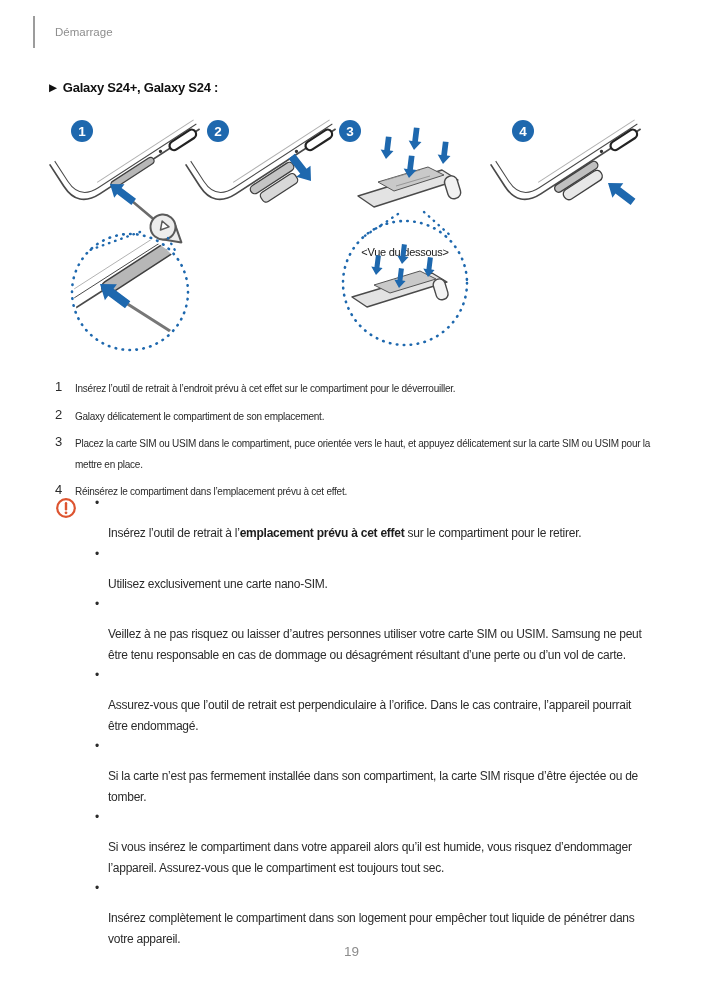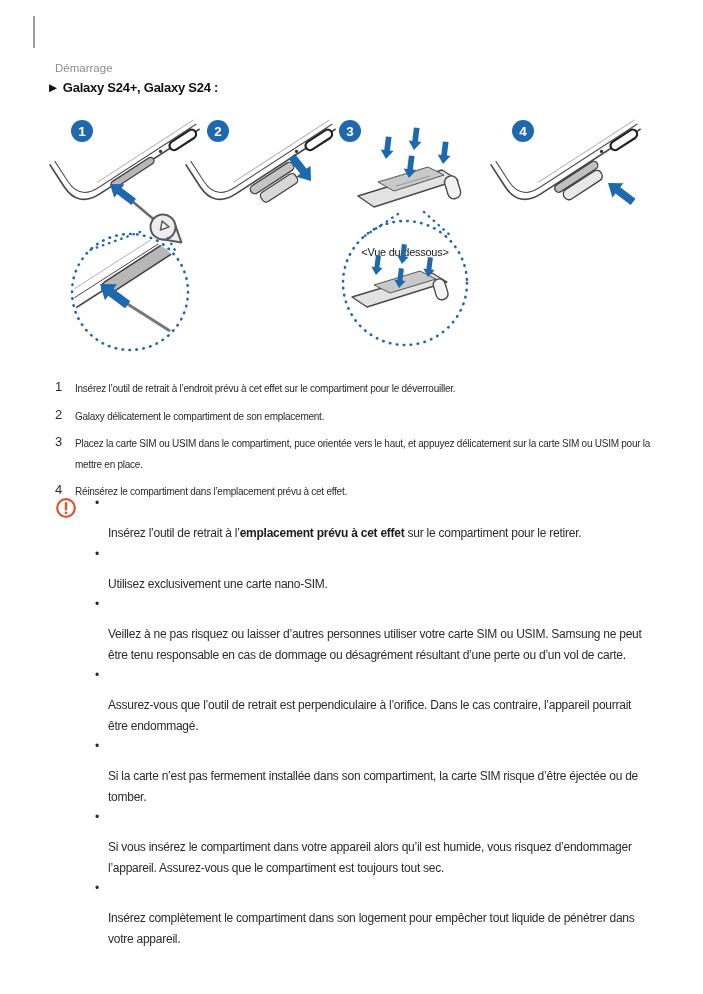--- a/index.html
+++ b/index.html
@@ -2,21 +2,21 @@
 <html><head>
 <meta charset="utf-8">
 <style>
   html,body { margin:0; padding:0; background:#ffffff; }
   .page {
     position:relative; width:703px; height:994px; background:#ffffff;
     font-family:"Liberation Sans","DejaVu Sans",sans-serif;
     color:#2b2b2b; overflow:hidden; letter-spacing:-0.25px;
   }
   .chapter-rule { position:absolute; left:33px; top:16px; width:2px; height:32px; background:#9c9c9c; }
-  .chapter { position:absolute; left:55px; top:26px; font-size:11.5px; color:#8e8e8e; letter-spacing:0;margin-top:36px; }
+  .chapter { position:absolute; left:55px; top:26px; font-size:11.5px; color:#8e8e8e; letter-spacing:0; }
   .model-heading { position:absolute; left:49px; top:80px; font-size:13px; font-weight:bold; color:#101010; }
   .tri { display:inline-block; font-size:10.5px; margin-right:6px; transform:translateY(-1px); }
 
   .figure { position:absolute; left:0; top:108px; }
 
   .steps { position:absolute; left:55px; top:379px; width:612px; margin:0; padding:0; list-style:none; }
   .steps li { display:flex; margin-bottom:7px; }
   .num { width:20px; flex:none; font-size:13px; color:#2b2b2b; }
   .steps .txt { width:590px; font-size:10px; line-height:20.5px; }
 
@@ -213,14 +213,15 @@
         <span class="bdot">•</span>
         <div class="btxt">Si vous insérez le compartiment dans votre appareil alors qu’il est humide, vous risquez d’endommager l’appareil. Assurez-vous que le compartiment est toujours tout sec.</div>
       </li>
       <li>
         <span class="bdot">•</span>
         <div class="btxt">Insérez complètement le compartiment dans son logement pour empêcher tout liquide de pénétrer dans votre appareil.</div>
       </li>
     </ul>
   </div>
 
+  <div class="page-num">19</div>
 
 </div>
 
 </body></html>

